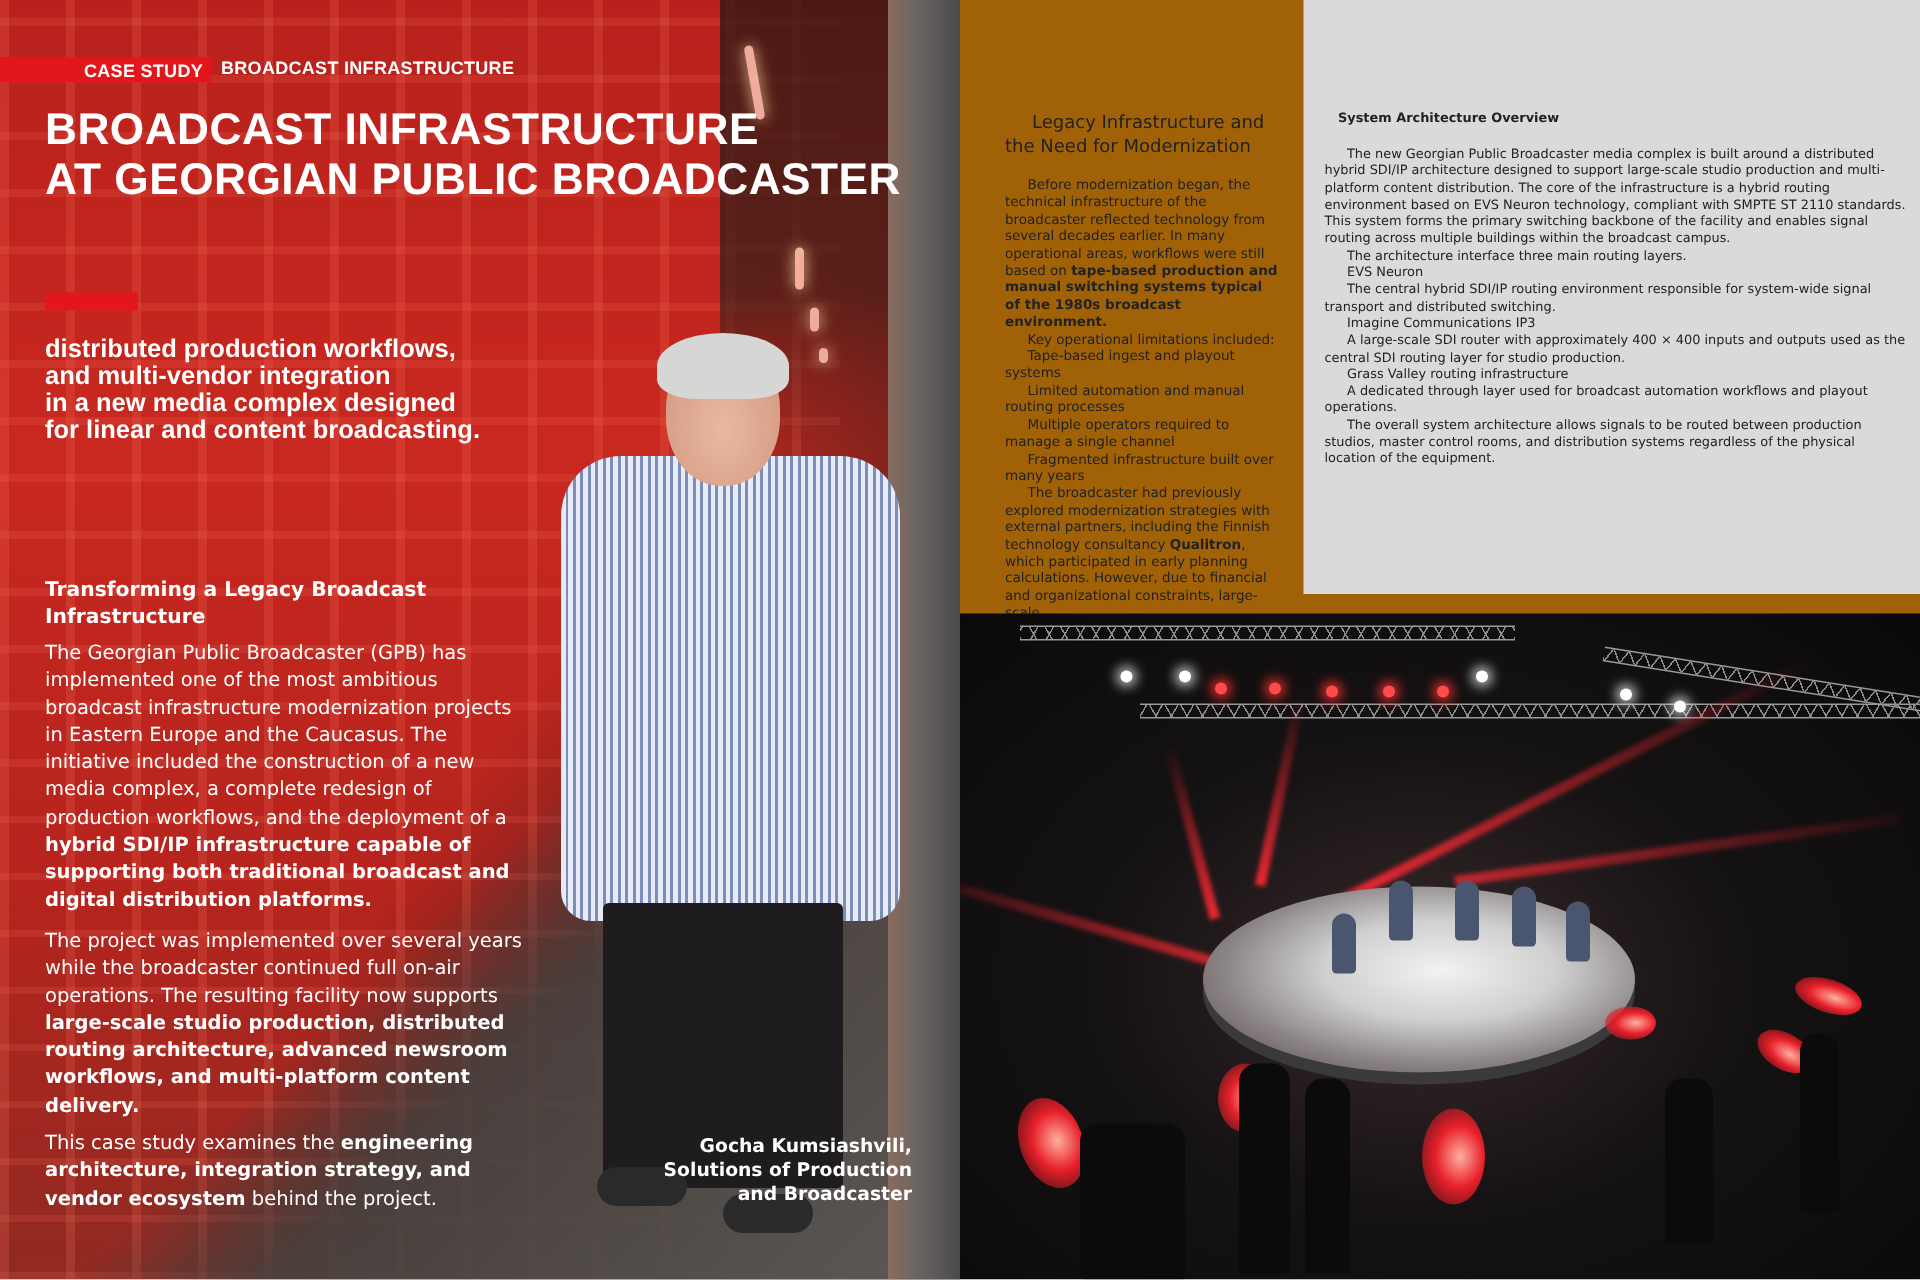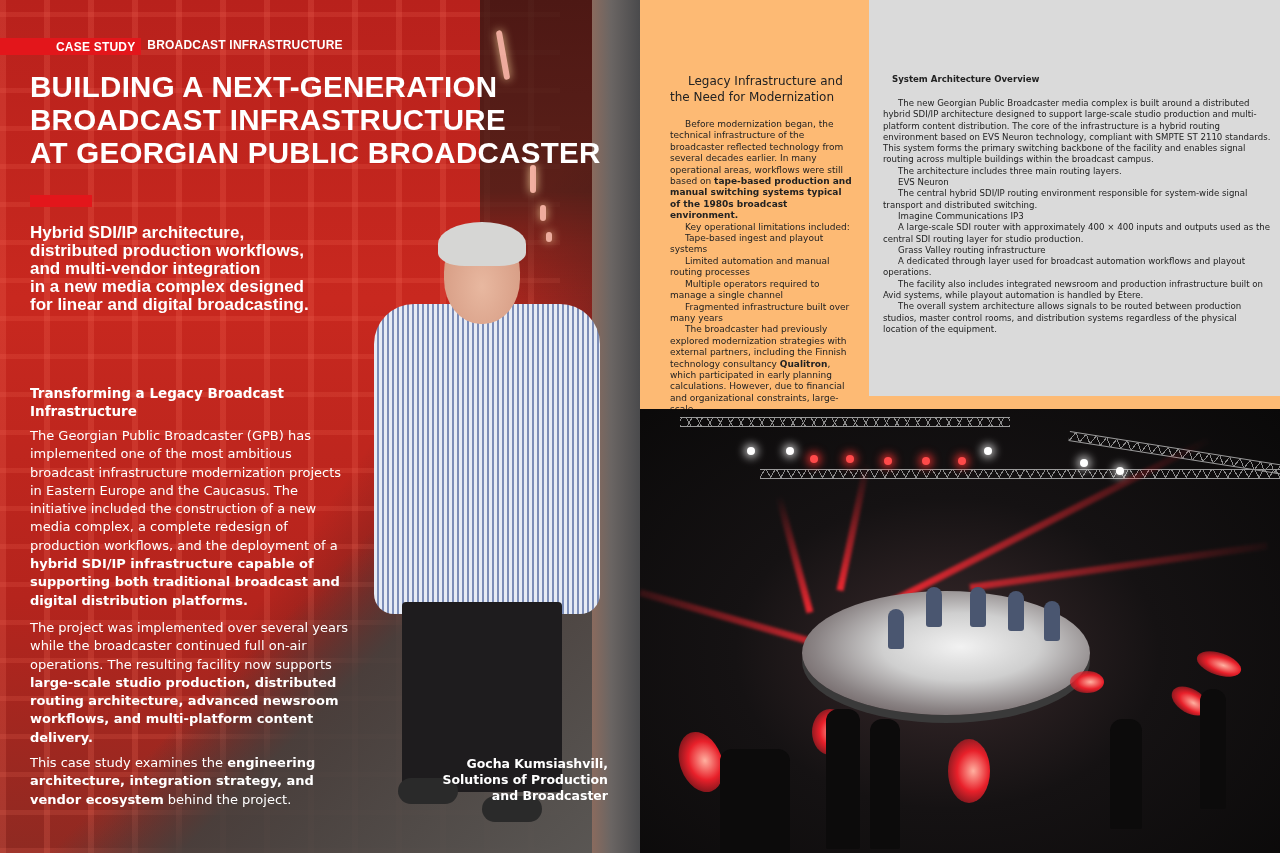--- a/index.html
+++ b/index.html
@@ -95,21 +95,21 @@
   .p1 { top: 427px; }
   .p2 { top: 619px; }
   .p3 { top: 754px; }
 
   .caption {
     position: absolute; right: 32px; top: 756px; width: 200px; text-align: right;
     font-family: "DejaVu Sans", sans-serif; font-weight: bold; font-size: 12.5px; line-height: 16px; color: #fff;
   }
 
   
-  .right-page { position: absolute; left: 640px; top: 0; width: 640px; height: 618px; background: #fdba74; }
+  .right-page { position: absolute; left: 640px; top: 0; width: 640px; height: 618px; background: #a16207; }
   .col1 { position: absolute; left: 30px; top: 74px; width: 184px; color: #222; }
   .col1 .h {
     font-family: "DejaVu Sans", sans-serif; font-size: 12px; line-height: 15.5px; text-indent: 18px; margin-bottom: 14px;
   }
   .col1 p {
     font-family: "DejaVu Sans", sans-serif; font-size: 9px; line-height: 11.4px; text-indent: 15px;
   }
   .col1 b { font-weight: bold; text-align: center; }
 
   .gray-panel {
@@ -170,33 +170,31 @@
     <div class="head"></div>
     <div class="hair"></div>
   </div>
 
   <div class="kicker">
     <span class="tag">CASE STUDY</span>
     <span class="topic">BROADCAST INFRASTRUCTURE</span>
   </div>
 
   <div class="headline">
-    <div>BUILDING A NEXT-GENERATION</div>
     <div>BROADCAST INFRASTRUCTURE</div>
     <div>AT GEORGIAN PUBLIC BROADCASTER</div>
   </div>
 
   <div class="red-bar"></div>
 
   <div class="subhead">
-    <div>Hybrid SDI/IP architecture,</div>
     <div>distributed production workflows,</div>
     <div>and multi-vendor integration</div>
     <div>in a new media complex designed</div>
-    <div>for linear and digital broadcasting.</div>
+    <div>for linear and content broadcasting.</div>
   </div>
 
   <div class="section-title">Transforming a Legacy Broadcast Infrastructure</div>
 
   <p class="body-left p1">
     <span>The Georgian Public Broadcaster (GPB) has implemented one of the most ambitious broadcast infrastructure modernization projects in Eastern Europe and the Caucasus. The initiative included the construction of a new media complex, a complete redesign of production workflows, and the deployment of a </span><b>hybrid SDI/IP infrastructure capable of supporting both traditional broadcast and digital distribution platforms.</b>
   </p>
   <p class="body-left p2">
     <span>The project was implemented over several years while the broadcaster continued full on-air operations. The resulting facility now supports </span><b>large-scale studio production, distributed routing architecture, advanced newsroom workflows, and multi-platform content delivery.</b>
   </p>
@@ -224,28 +222,27 @@
     <p>Fragmented infrastructure built over many years</p>
     <p>
       <span>The broadcaster had previously explored modernization strategies with external partners, including the Finnish technology consultancy </span><b>Qualitron</b><span>, which participated in early planning calculations. However, due to financial and organizational constraints, large-scale</span>
     </p>
   </div>
 
   <div class="gray-panel">
     <div class="content">
       <div class="h">System Architecture Overview</div>
       <p>The new Georgian Public Broadcaster media complex is built around a distributed hybrid SDI/IP architecture designed to support large-scale studio production and multi-platform content distribution. The core of the infrastructure is a hybrid routing environment based on EVS Neuron technology, compliant with SMPTE ST 2110 standards. This system forms the primary switching backbone of the facility and enables signal routing across multiple buildings within the broadcast campus.</p>
-      <p>The architecture includes three main routing layers.</p>
+      <p>The architecture interface three main routing layers.</p>
       <p>EVS Neuron</p>
       <p>The central hybrid SDI/IP routing environment responsible for system-wide signal transport and distributed switching.</p>
       <p>Imagine Communications IP3</p>
       <p>A large-scale SDI router with approximately 400 × 400 inputs and outputs used as the central SDI routing layer for studio production.</p>
       <p>Grass Valley routing infrastructure</p>
       <p>A dedicated through layer used for broadcast automation workflows and playout operations.</p>
-      <p>The facility also includes integrated newsroom and production infrastructure built on Avid systems, while playout automation is handled by Etere.</p>
       <p>The overall system architecture allows signals to be routed between production studios, master control rooms, and distribution systems regardless of the physical location of the equipment.</p>
     </div>
   </div>
 
   <div class="studio">
     <div class="truss" style="left:40px;top:8px;width:330px;"></div>
     <div class="truss" style="left:120px;top:60px;width:520px;"></div>
     <div class="truss" style="left:430px;top:22px;width:220px;transform:rotate(9deg);transform-origin:0 0;"></div>
 
     <div class="spot" style="left:107px;top:38px;"></div>

